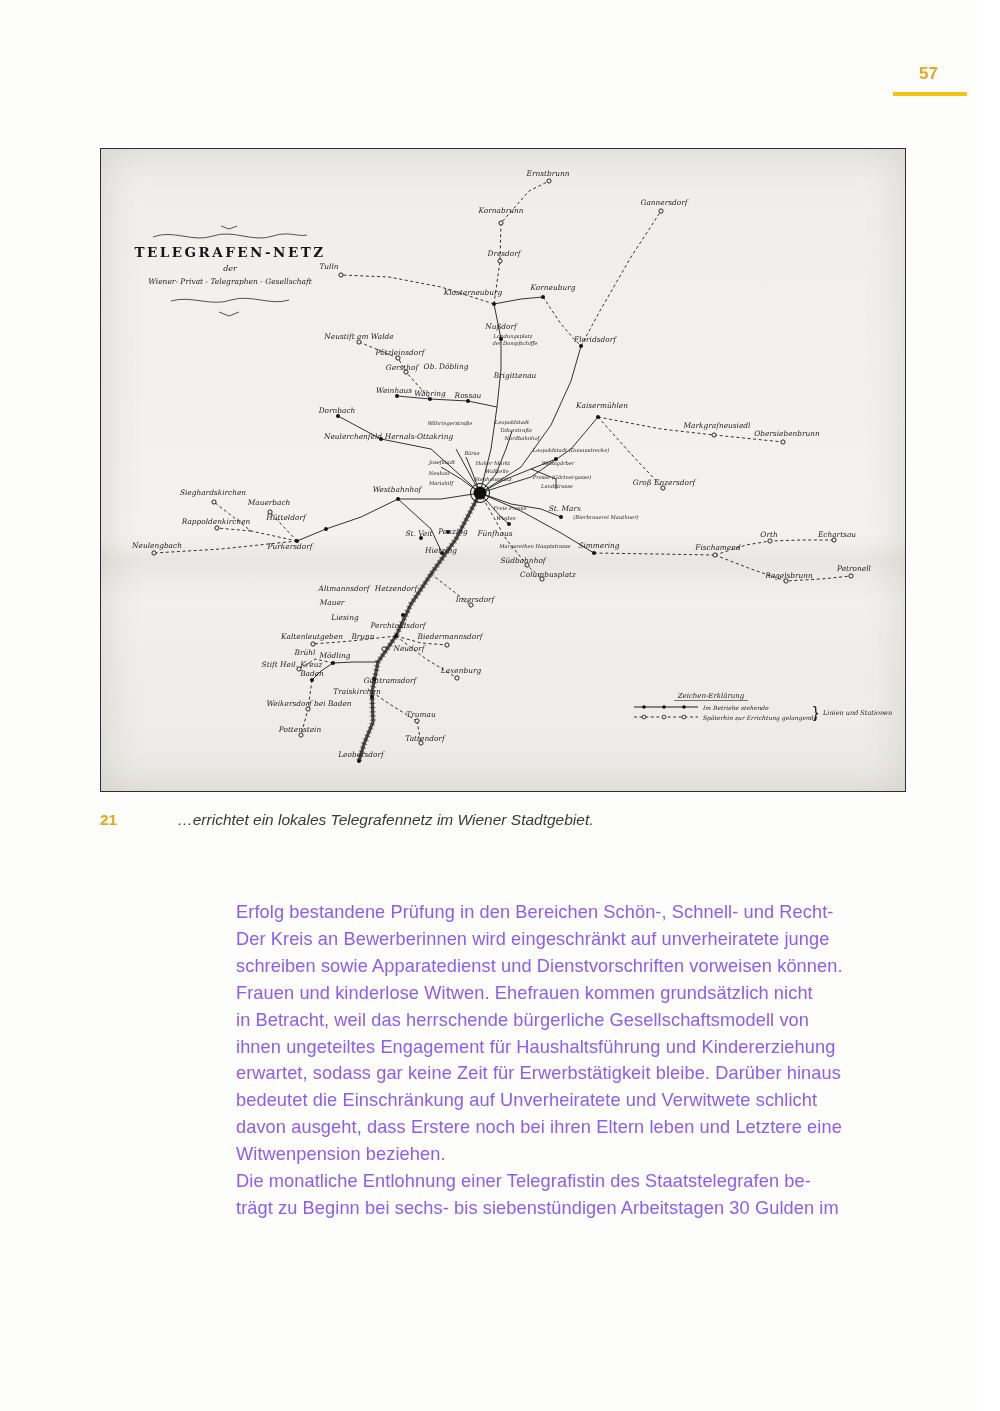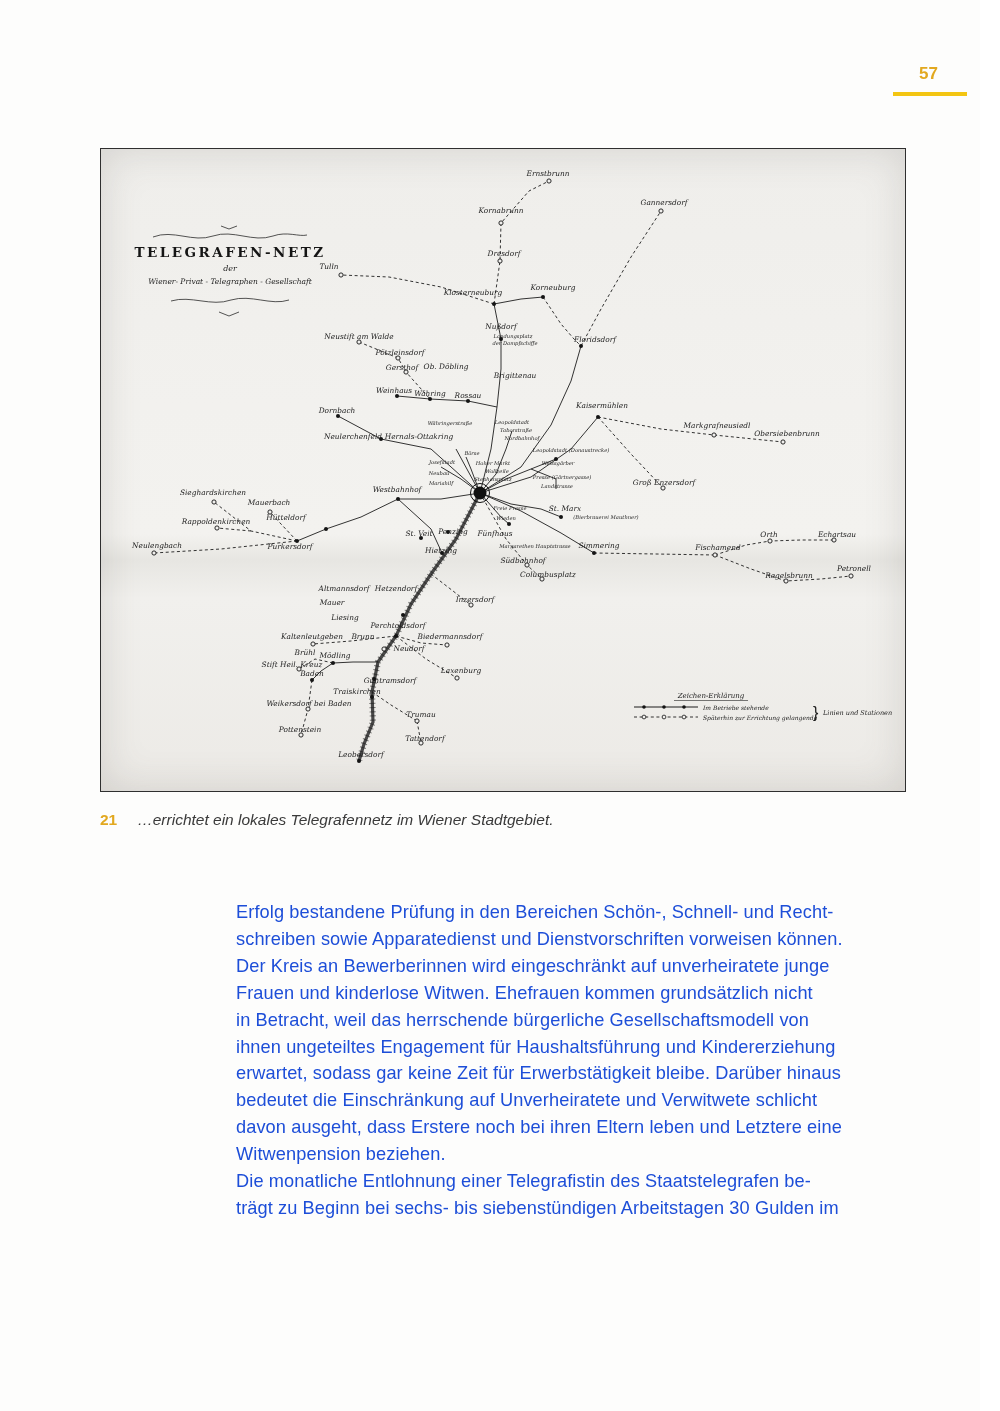--- a/index.html
+++ b/index.html
@@ -22,25 +22,25 @@
     box-shadow:inset 0 0 40px rgba(90,85,75,.18);
   }
   .figure svg{display:block;width:804px;height:642px;}
   .map-label{font-family:"DejaVu Serif", serif;font-style:italic;fill:#1c1c1c;}
   .map-title{font-family:"DejaVu Serif", serif;font-weight:bold;fill:#151515;letter-spacing:2.5px;}
   
   .caption{
     position:absolute;left:100px;top:810px;font-size:15.5px;line-height:20px;
   }
   .caption .num{font-weight:bold;font-style:normal;margin-right:20px;}
-  .caption .txt{font-style:italic;color:#3a3a3a;}
+  .caption .txt{font-style:italic;color:#3a3a3a;margin-left:40px;}
   
   .body-text{
     position:absolute;left:236px;top:899px;width:668px;
-    font-size:18.2px;line-height:26.9px;color:#1d4ed8;letter-spacing:.1px;
+    font-size:18.2px;line-height:26.9px;color:#8b5cf6;letter-spacing:.1px;
   }
   .body-text div{white-space:pre;}
 </style>
 </head>
 <body>
 
 <div class="page">
 
   <div class="page-number" style="color: rgb(226, 168, 31);">57</div>
   <div class="header-rule" style="background: rgb(243, 197, 18);"></div>
@@ -274,22 +274,22 @@
         </g>
     </svg>
   </div>
 
   <div class="caption">
     <span class="num" style="color: rgb(226, 168, 31);">21</span><span class="txt">…errichtet ein lokales Telegrafennetz im Wiener Stadtgebiet.</span>
   </div>
 
   <div class="body-text">
       <div>Erfolg bestandene Prüfung in den Bereichen Schön-, Schnell- und Recht-</div>
+      <div>Der Kreis an Bewerberinnen wird eingeschränkt auf unverheiratete junge</div>
       <div>schreiben sowie Apparatedienst und Dienstvorschriften vorweisen können.</div>
-      <div>Der Kreis an Bewerberinnen wird eingeschränkt auf unverheiratete junge</div>
       <div>Frauen und kinderlose Witwen. Ehefrauen kommen grundsätzlich nicht</div>
       <div>in Betracht, weil das herrschende bürgerliche Gesellschaftsmodell von</div>
       <div>ihnen ungeteiltes Engagement für Haushaltsführung und Kindererziehung</div>
       <div>erwartet, sodass gar keine Zeit für Erwerbstätigkeit bleibe. Darüber hinaus</div>
       <div>bedeutet die Einschränkung auf Unverheiratete und Verwitwete schlicht</div>
       <div>davon ausgeht, dass Erstere noch bei ihren Eltern leben und Letztere eine</div>
       <div>Witwenpension beziehen.</div>
       <div>Die monatliche Entlohnung einer Telegrafistin des Staatstelegrafen be-</div>
       <div>trägt zu Beginn bei sechs- bis siebenstündigen Arbeitstagen 30 Gulden im</div>
     </div>

